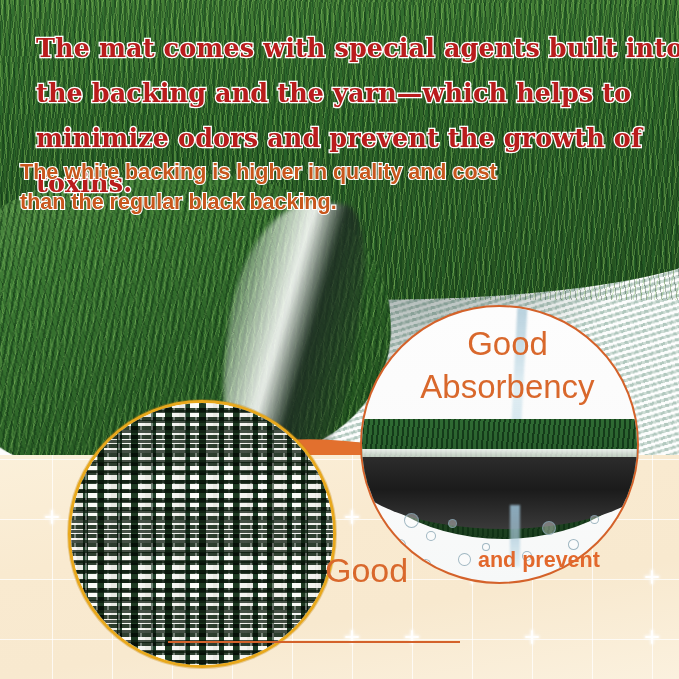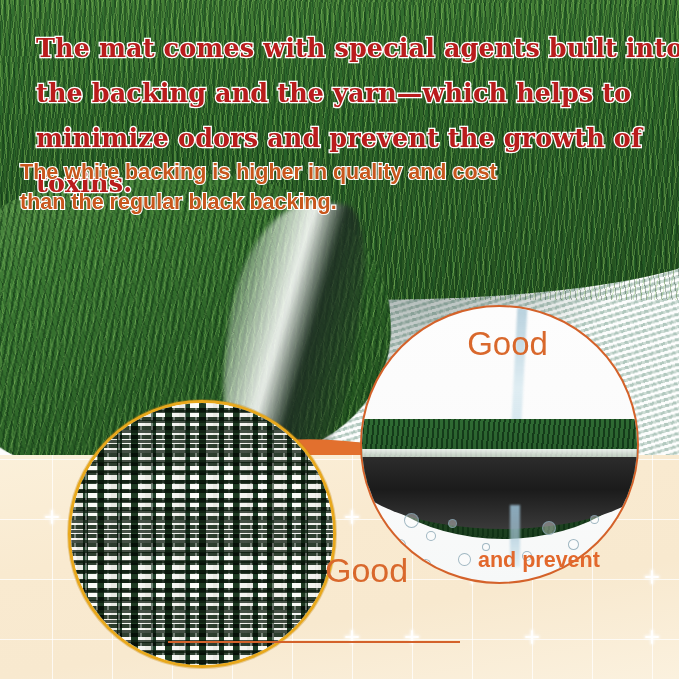--- a/index.html
+++ b/index.html
@@ -300,20 +300,21 @@
     <div class="bubble" style="left:160px;top:244px;width:8px;height:8px;"></div>
     <div class="bubble" style="left:196px;top:258px;width:10px;height:10px;"></div>
     <div class="bubble" style="left:120px;top:236px;width:6px;height:6px;"></div>
   </div>
 
   <div class="headline">The mat comes with special agents built into the backing and the yarn—which helps to minimize odors and prevent the growth of toxins.</div>
   <div class="subline">The white backing is higher in quality and cost than the regular black backing.</div>
 
   <div class="lbl-absorb">
     <div>Good</div>
+    <div>Absorbency</div>
   </div>
 
   <div class="lbl-drain">
     <div>Good</div>
   </div>
   <div class="drain-underline"></div>
 
   <div class="lbl-woven">
     <div>and prevent</div>
   </div>

